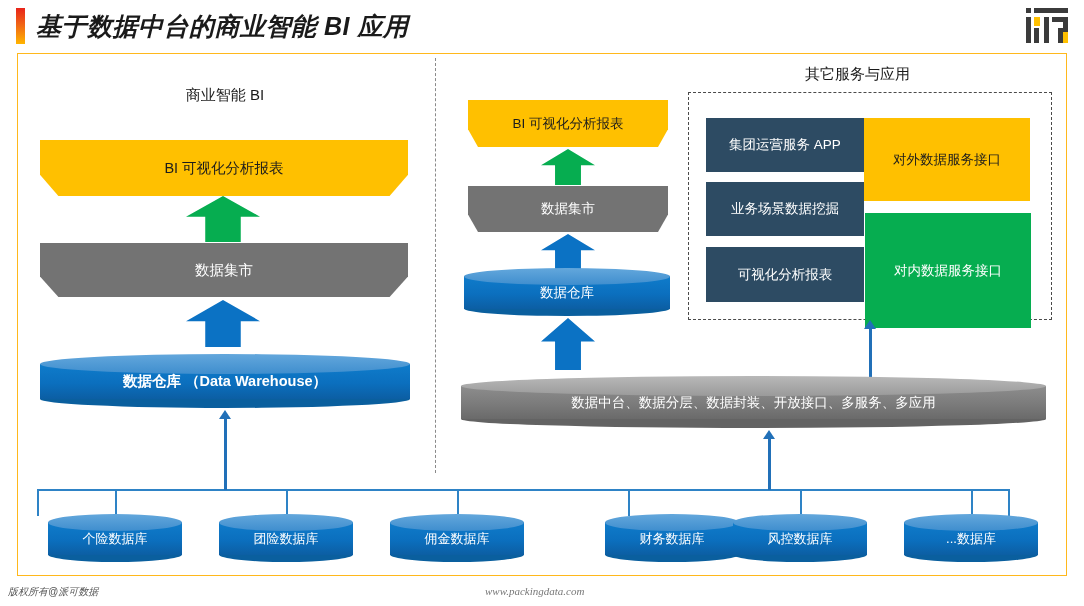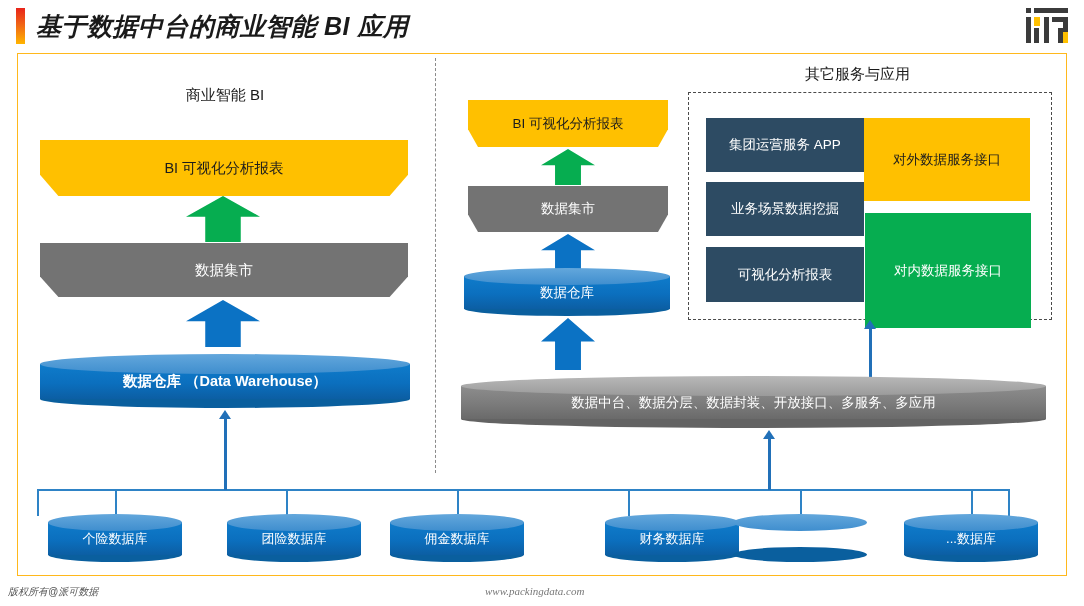--- a/index.html
+++ b/index.html
@@ -216,37 +216,38 @@
 <div class="riser-head" style="left:218.5px;top:410px;"></div>
 
 <div class="riser" style="left:768px;top:438px;height:52px;"></div>
 <div class="riser-head" style="left:762.5px;top:430px;"></div>
 
 <div class="cylinder cyl-blue" style="left:48px;top:514px;width:134px;height:48px;">
   <div class="cyl-bot" style="height:15px;"></div>
   <div class="cyl-body" style="top:8px;bottom:7px;font-size:13px;">个险数据库</div>
   <div class="cyl-top" style="height:17px;"></div>
 </div>
-<div class="cylinder cyl-blue" style="left:219px;top:514px;width:134px;height:48px;margin-left:8px;">
+<div class="cylinder cyl-blue" style="left:219px;top:514px;width:134px;height:48px;">
   <div class="cyl-bot" style="height:15px;"></div>
   <div class="cyl-body" style="top:8px;bottom:7px;font-size:13px;">团险数据库</div>
   <div class="cyl-top" style="height:17px;"></div>
 </div>
 <div class="cylinder cyl-blue" style="left:390px;top:514px;width:134px;height:48px;">
   <div class="cyl-bot" style="height:15px;"></div>
   <div class="cyl-body" style="top:8px;bottom:7px;font-size:13px;">佣金数据库</div>
   <div class="cyl-top" style="height:17px;"></div>
 </div>
 <div class="cylinder cyl-blue" style="left:561px;top:514px;width:134px;height:48px;margin-left:44px;">
   <div class="cyl-bot" style="height:15px;"></div>
   <div class="cyl-body" style="top:8px;bottom:7px;font-size:13px;">财务数据库</div>
   <div class="cyl-top" style="height:17px;"></div>
 </div>
 <div class="cylinder cyl-blue" style="left:733px;top:514px;width:134px;height:48px;">
   <div class="cyl-bot" style="height:15px;"></div>
+  <div class="cyl-body" style="top:8px;bottom:7px;font-size:13px;">风控数据库</div>
   <div class="cyl-top" style="height:17px;"></div>
 </div>
 <div class="cylinder cyl-blue" style="left:904px;top:514px;width:134px;height:48px;">
   <div class="cyl-bot" style="height:15px;"></div>
   <div class="cyl-body" style="top:8px;bottom:7px;font-size:13px;">...数据库</div>
   <div class="cyl-top" style="height:17px;"></div>
 </div>
 
 <div id="footer-copyright">版权所有@派可数据</div>
 <div id="footer-site">www.packingdata.com</div>

